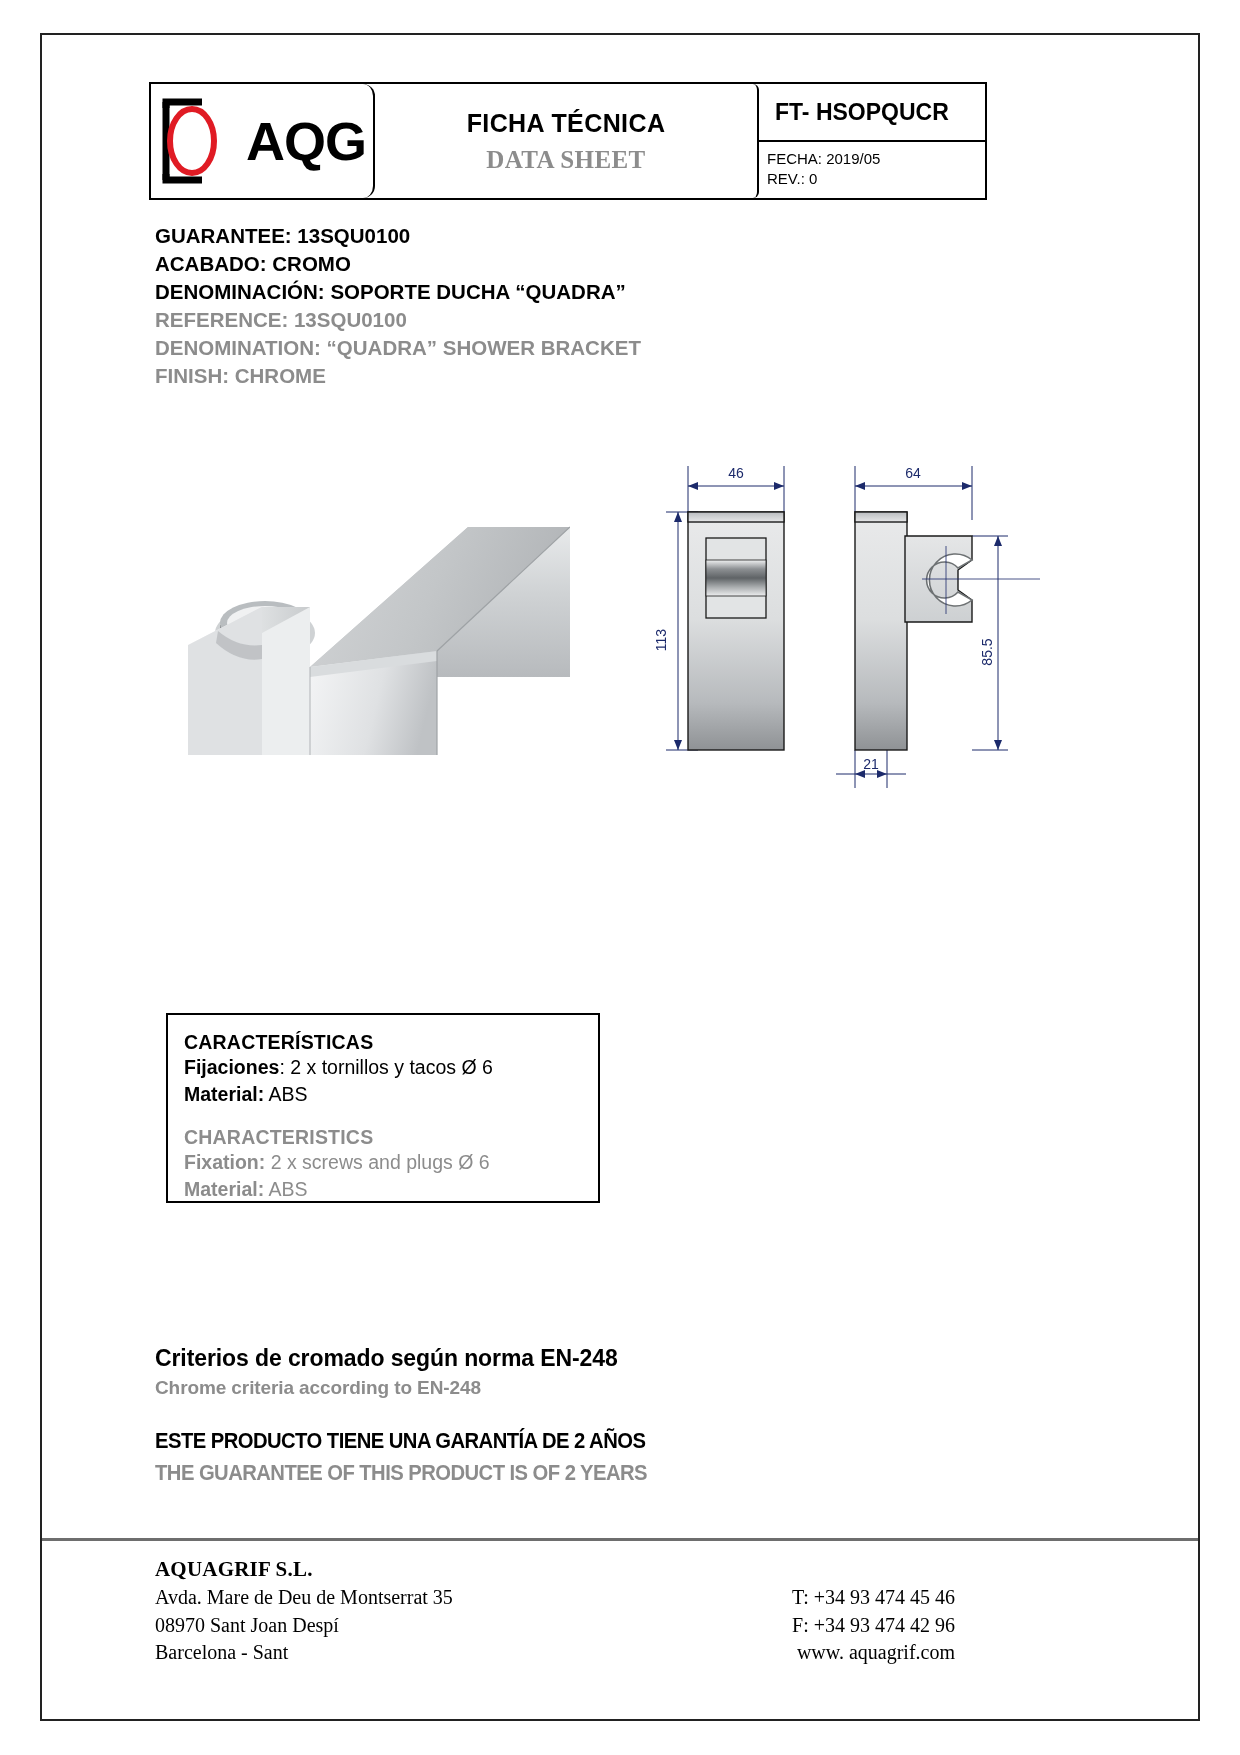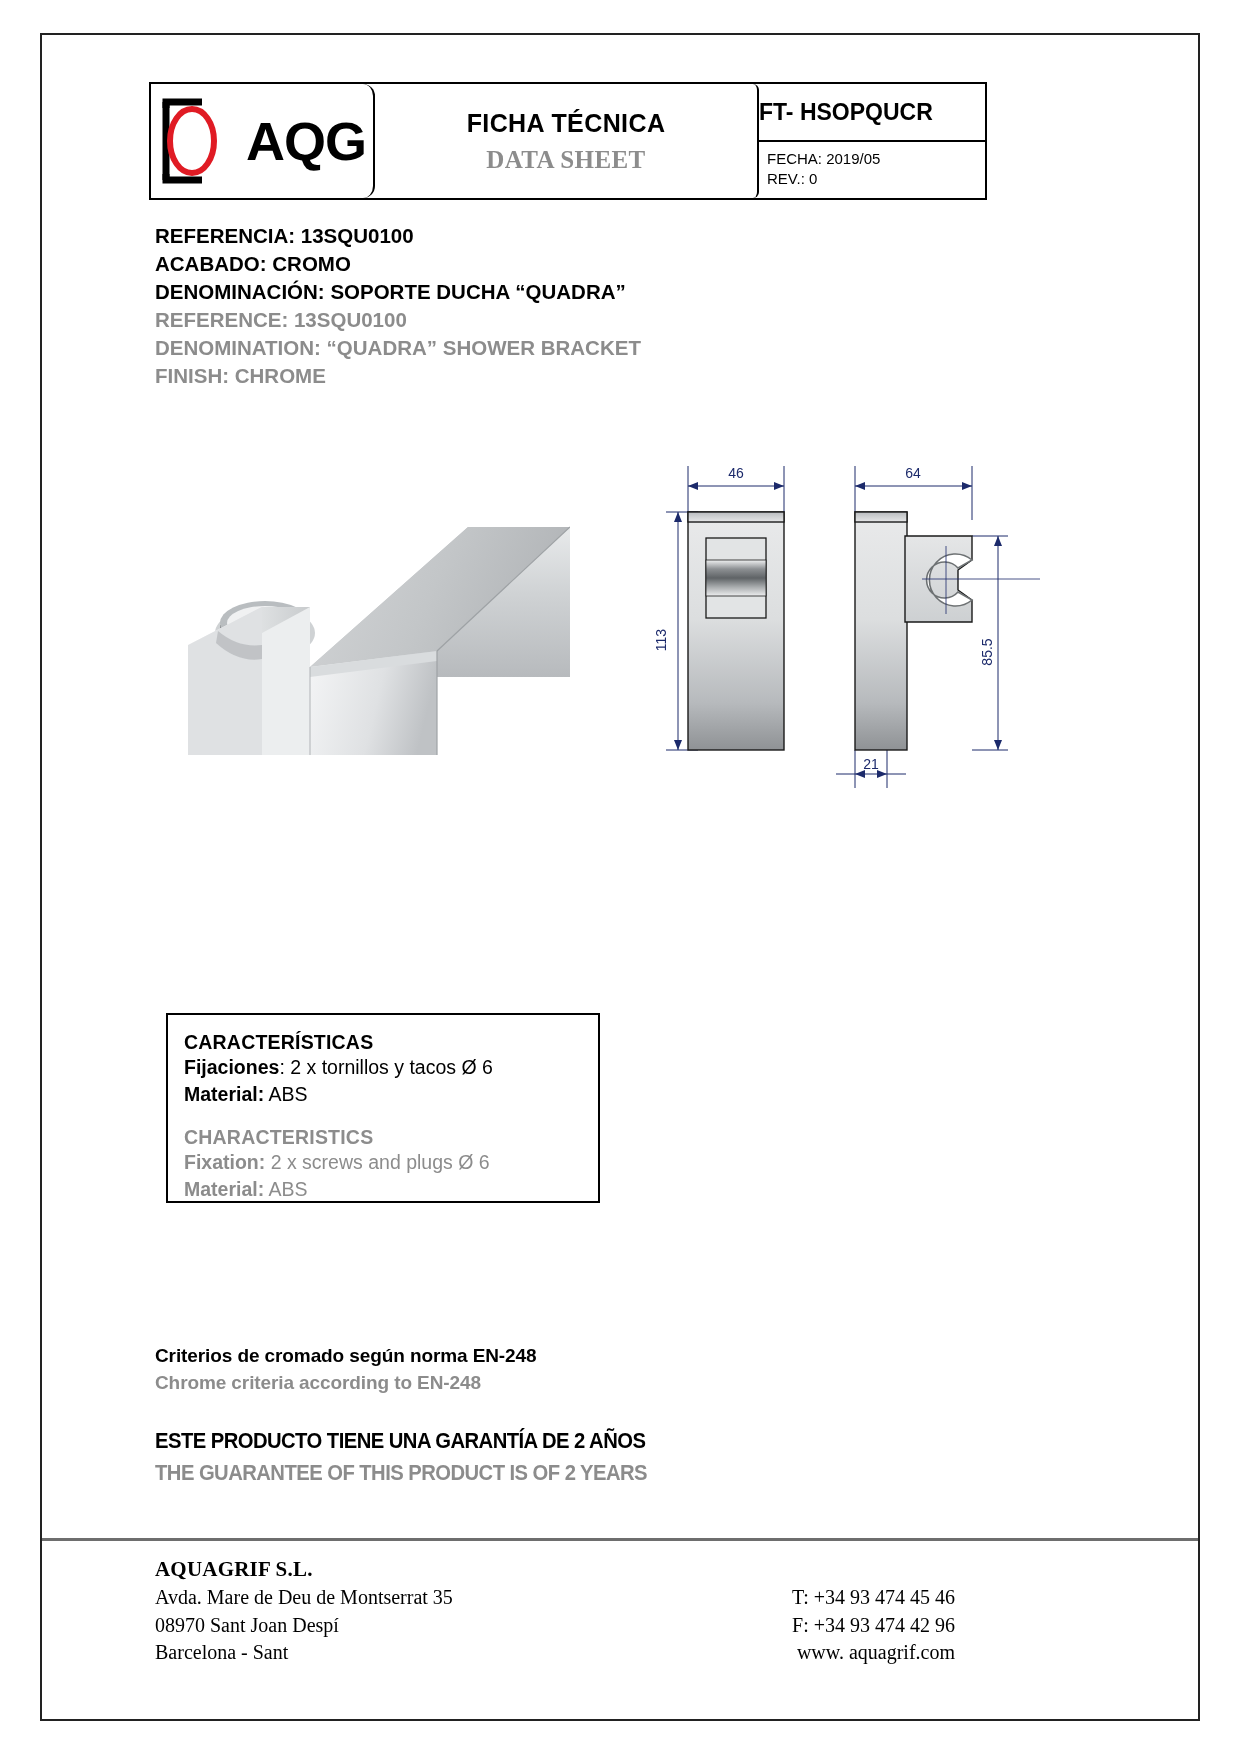--- a/index.html
+++ b/index.html
@@ -93,21 +93,21 @@
     width: 226px;
     display: flex;
     flex-direction: column;
     box-sizing: border-box;
   }
   .hdr-code-top {
     height: 58px;
     border-bottom: 2px solid #000;
     display: flex;
     align-items: center;
-    padding-left: 0;
+    padding-left: 16px;
     box-sizing: border-box;
   }
   .hdr-code-top span {
     font-size: 23px;
     font-weight: bold;
     color: #000;
   }
   .hdr-code-bottom {
     flex: 1;
     padding: 7px 0 0 8px;
@@ -181,21 +181,21 @@
   .char-gap { height: 18px; }
 
   
   .criteria {
     position: absolute;
     left: 155px;
     top: 1345px;
     width: 800px;
   }
   .criteria .l1 {
-    font-size: 19px;
+    font-size: 23px;
     font-weight: bold;
     color: #000;
     letter-spacing: -0.1px;
   }
   .criteria .l2 {
     font-size: 19px;
     font-weight: bold;
     color: #8c8c8c;
     letter-spacing: -0.1px;
     margin-top: 5px;
@@ -296,21 +296,21 @@
         <span>FT- HSOPQUCR</span>
       </div>
       <div class="hdr-code-bottom">
         <div>FECHA: 2019/05</div>
         <div>REV.: 0</div>
       </div>
     </div>
   </div>
 
   <div class="ref-block">
-    <div class="ref-line">REFERENCIA: 13SQU0100</div>
+    <div class="ref-line">GUARANTEE: 13SQU0100</div>
     <div class="ref-line">ACABADO: CROMO</div>
     <div class="ref-line">DENOMINACIÓN: SOPORTE DUCHA “QUADRA”</div>
     <div class="ref-line en">REFERENCE: 13SQU0100</div>
     <div class="ref-line en">DENOMINATION: “QUADRA” SHOWER BRACKET</div>
     <div class="ref-line en">FINISH: CHROME</div>
   </div>
 
   <div class="photo">
     <svg width="420" height="300" viewBox="0 0 420 300">
       <defs>

